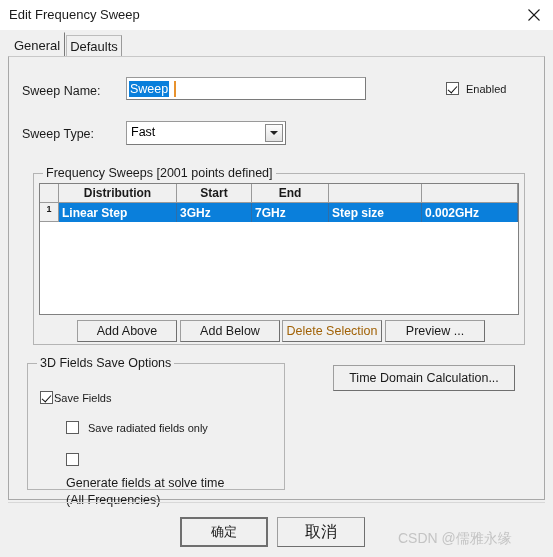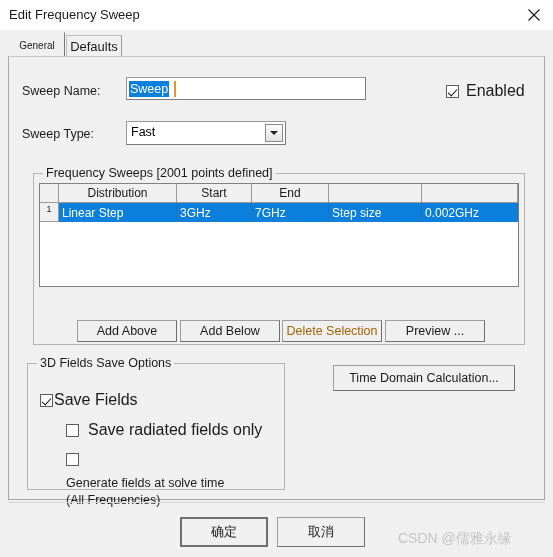--- a/index.html
+++ b/index.html
@@ -64,21 +64,21 @@
   .tab.active {
     left: 9px;
     width: 56px;
     background: #f0f0f0;
     border-left: 1px solid #f0f0f0;
     border-top: 1px solid #f0f0f0;
     border-right: 1px solid #7a7a7a;
     border-bottom: none;
     top: 2px;
     height: 25px;
-    font-size: 10px;
+    font-size: 13px;
   }
   .tab.inactive {
     left: 66px;
     width: 56px;
     background: #f0f0f0;
     border: 1px solid #9a9a9a;
     border-bottom: 1px solid #7a7a7a;
     border-top-color: #bdbdbd;
     border-left-color: #bdbdbd;
     top: 5px;
@@ -190,21 +190,21 @@
   }
   .cb.checked::after {
     content: "";
     position: absolute;
     left: 3px; top: 1px;
     width: 4px; height: 8px;
     border: solid #111;
     border-width: 0 1.6px 1.6px 0;
     transform: rotate(42deg);
   }
-  .cb-label { font-size: 16px; color: #1a1a1a; white-space: nowrap; }
+  .cb-label { font-size: 11px; color: #1a1a1a; white-space: nowrap; }
 
   
   .groupbox {
     position: absolute;
     box-sizing: border-box;
     border: 1px solid #b4b4b4;
   }
   .group-title {
     position: absolute;
     top: -8px; left: 9px;
@@ -220,25 +220,26 @@
   }
   #group-3d-fields {
     left: 27px; top: 363px;
     width: 258px; height: 127px;
   }
 
   
   #sweeps-table {
     position: absolute;
     left: 5px; top: 9px;
-    width: 480px; height: 104px;
+    width: 480px; height: 132px;
     box-sizing: border-box;
     background: #ffffff;
     border: 1px solid #808080;
     overflow: hidden;
+    font-weight: bold;
   }
   #table-head {
     display: flex;
     height: 19px;
     box-sizing: border-box;
     border-bottom: 1px solid #9a9a9a;
   }
   .th {
     box-sizing: border-box;
     background: #f0f0f0;
@@ -364,21 +365,21 @@
     left: 180px; top: 517px;
     width: 88px; height: 30px;
     border: 2px solid #6f6f6f;
     background: #f0f0f0;
     font-size: 13px;
   }
   #btn-cancel {
     position: absolute;
     left: 277px; top: 517px;
     width: 88px; height: 30px;
-    font-size: 13px;
+    font-size: 16px;
   }
   #watermark {
     position: absolute;
     left: 398px; top: 530px;
     font-size: 14px;
     color: #c4c4c4;
     white-space: nowrap;
   }
 </style>
 </head>

